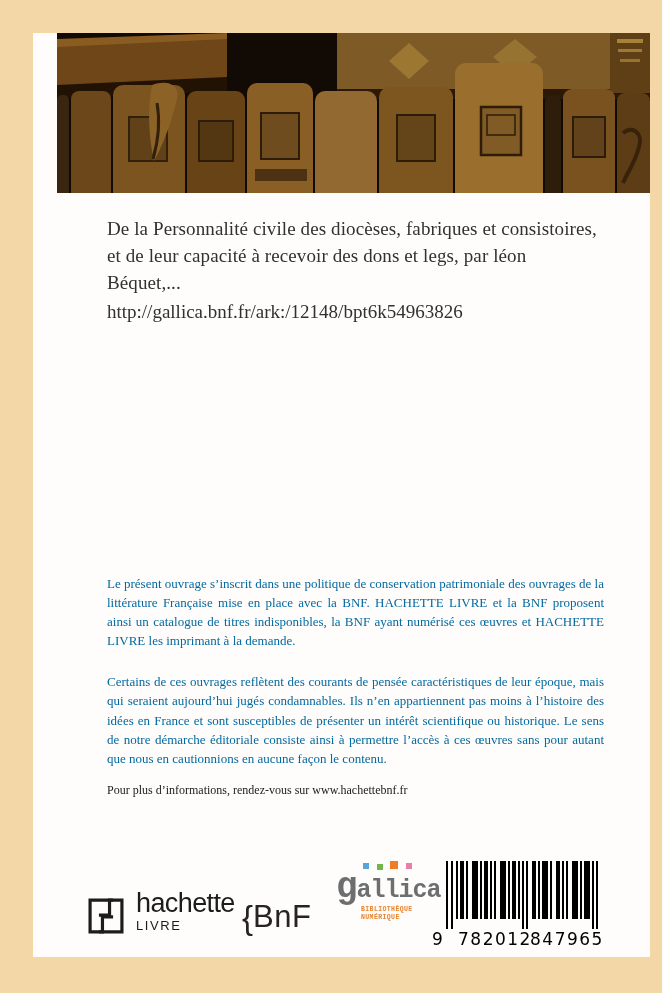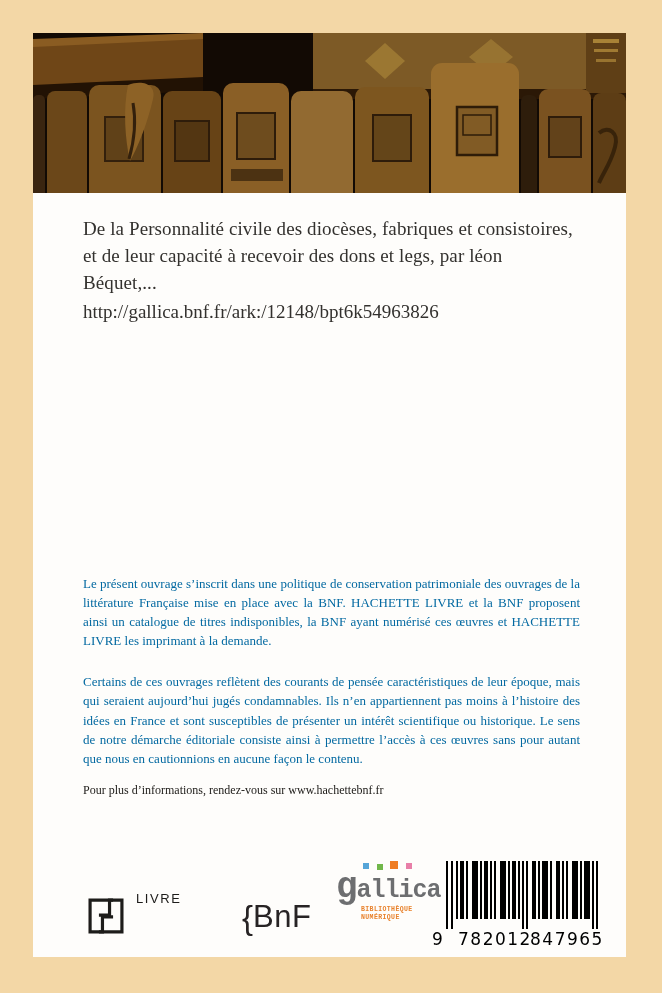--- a/index.html
+++ b/index.html
@@ -8,20 +8,21 @@
     background: #f3d7a6;
     position: relative;
     overflow: hidden;
     font-family: "Liberation Serif", serif;
   }
   .page {
     position: absolute;
     left: 33px; top: 33px;
     width: 593px; height: 924px;
     background: #fefdfb;
+    padding-left: 24px;
   }
   .photo {
     display: block;
     width: 593px; height: 160px;
     overflow: hidden;
   }
   .content {
     padding: 0 46px 0 50px;
   }
   .title {
@@ -158,20 +159,21 @@
     <div class="para para-2">Certains de ces ouvrages reflètent des courants de pensée caractéristiques de leur époque, mais qui seraient aujourd’hui jugés condamnables. Ils n’en appartiennent pas moins à l’histoire des idées en France et sont susceptibles de présenter un intérêt scientifique ou historique. Le sens de notre démarche éditoriale consiste ainsi à permettre l’accès à ces œuvres sans pour autant que nous en cautionnions en aucune façon le contenu.</div>
     <div class="info-line">Pour plus d’informations, rendez-vous sur www.hachettebnf.fr</div>
   </div>
 
   <div class="logo-hachette">
     <svg class="hachette-icon" width="46" height="46" viewBox="0 0 52 52" xmlns="http://www.w3.org/2000/svg">
       <path d="M34 8 H8 V44 H22 V27 H34" fill="none" stroke="#1d1c1a" stroke-width="3.6"></path>
       <path d="M18 44 H44 V8 H30 V25 H18" fill="none" stroke="#1d1c1a" stroke-width="3.6"></path>
     </svg>
     <div class="hachette-text">
+      <div class="hachette-name">hachette</div>
       <div class="hachette-sub">LIVRE</div>
     </div>
   </div>
 
   <div class="logo-bnf">
     <span class="bnf-brace">{</span><span class="bnf-name">BnF</span>
   </div>
 
   <div class="logo-gallica">
     <span class="sq sq-blue"></span>

